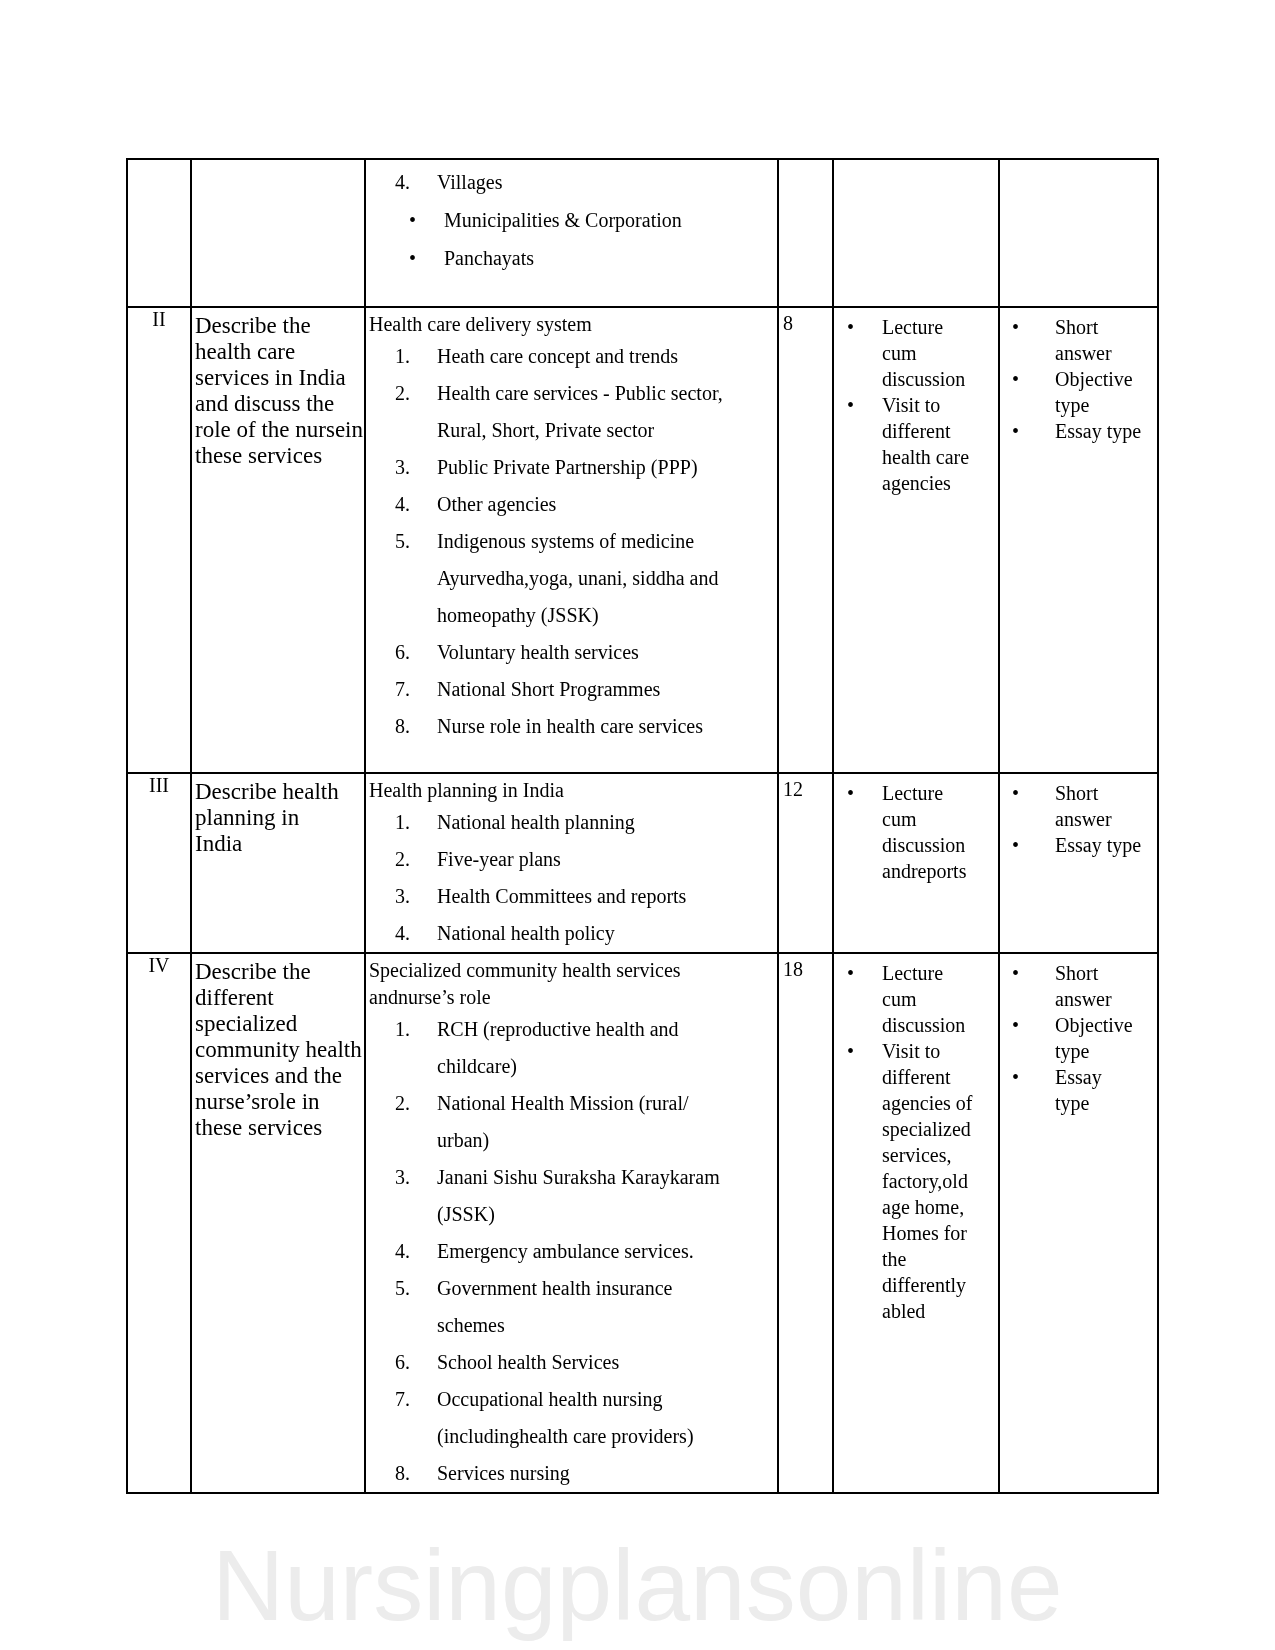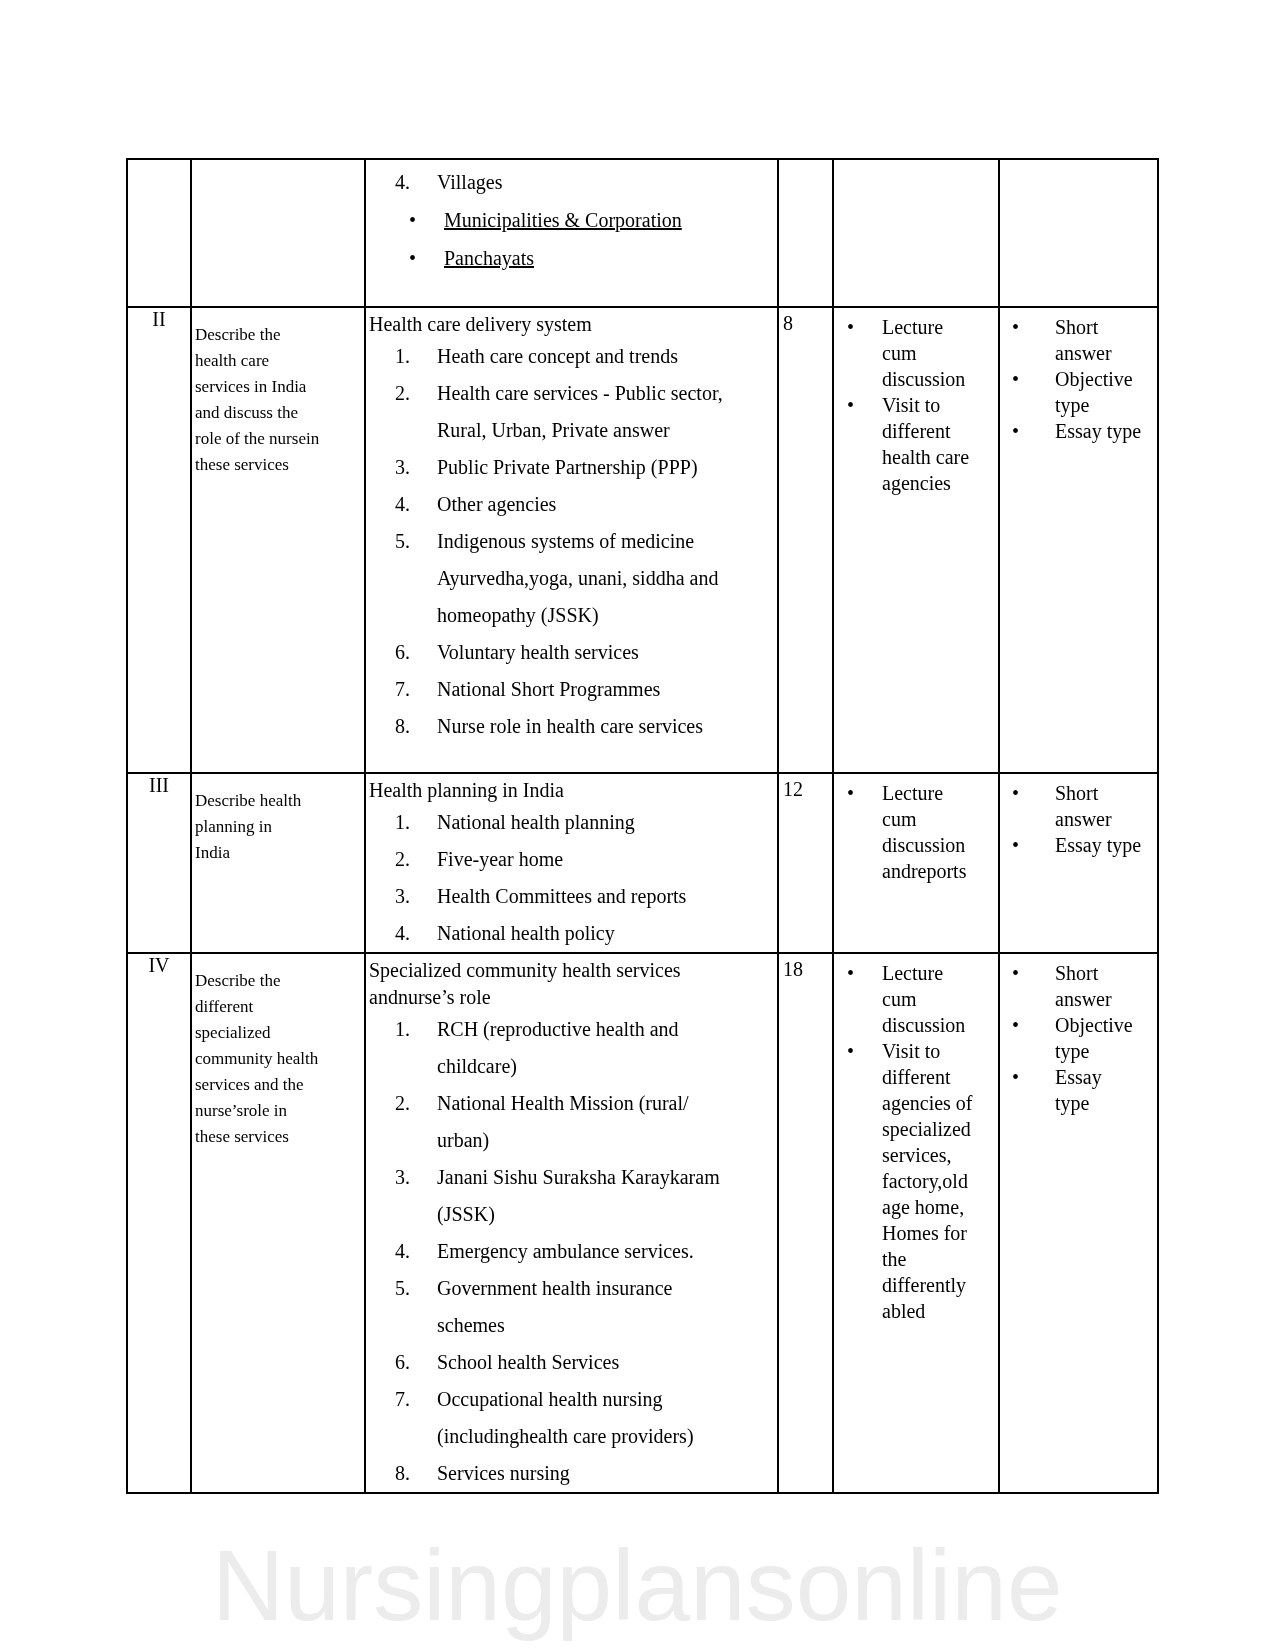--- a/index.html
+++ b/index.html
@@ -31,37 +31,37 @@
   .doc-table tr:nth-child(2) { height: 466px; }
   .doc-table tr:nth-child(3) { height: 138px; margin-left: 23px; }
   .doc-table tr:nth-child(4) { height: 420px; }
 
   .unit-cell {
     text-align: center;
     font-size: 20px;
     padding-top: 8px;
   }
   .obj-text {
-    font-size: 17px;
+    font-size: 23px;
     line-height: 26px;
     white-space: pre-line;
-    padding: 14px 1px 0 3px;
+    padding: 5px 1px 0 3px;
   }
   .content-cell-inner { padding: 3px 3px 0 3px; font-size: 20px; }
   .content-title {
     font-weight: normal;
     line-height: 27px;
     white-space: pre-line;
   }
   .citem { display: flex; line-height: 37px; }
   .citem .num { flex: 0 0 42px; margin-left: 26px; }
   .citem .ctext { flex: 1; white-space: pre-line; }
   .csub { display: flex; line-height: 38px; }
   .csub .bul { flex: 0 0 35px; margin-left: 40px; }
-  .csub .ctext { flex: 1; white-space: pre-line; text-decoration: underline; }
+  .csub .ctext { flex: 1; white-space: pre-line; }
   .row-first .citem { line-height: 38px; }
 
   .hours-cell-inner {
     font-size: 20px;
     padding: 4px 0 0 4px;
   }
   .bullet-list { padding-top: 6px; font-size: 20px; }
   .bitem { display: flex; line-height: 26px; }
   .teaching-cell .bitem .bul { flex: 0 0 35px; margin-left: 13px; }
   .assessment-cell .bitem .bul { flex: 0 0 43px; margin-left: 12px; }
@@ -141,21 +141,21 @@
           <td>
             <div class="content-cell-inner">
               <div class="content-title">Health care delivery system</div>
               <div class="citem">
                 <span class="num">1.</span>
                 <div class="ctext">Heath care concept and trends</div>
               </div>
               <div class="citem">
                 <span class="num">2.</span>
                 <div class="ctext">Health care services - Public sector,
-Rural, Urban, Private answer</div>
+Rural, Short, Private sector</div>
               </div>
               <div class="citem">
                 <span class="num">3.</span>
                 <div class="ctext">Public Private Partnership (PPP)</div>
               </div>
               <div class="citem">
                 <span class="num">4.</span>
                 <div class="ctext">Other agencies</div>
               </div>
               <div class="citem">
@@ -228,21 +228,21 @@
           </td>
           <td>
             <div class="content-cell-inner">
               <div class="content-title">Health planning in India</div>
               <div class="citem">
                 <span class="num">1.</span>
                 <div class="ctext">National health planning</div>
               </div>
               <div class="citem">
                 <span class="num">2.</span>
-                <div class="ctext">Five-year home</div>
+                <div class="ctext">Five-year plans</div>
               </div>
               <div class="citem">
                 <span class="num">3.</span>
                 <div class="ctext">Health Committees and reports</div>
               </div>
               <div class="citem">
                 <span class="num">4.</span>
                 <div class="ctext">National health policy</div>
               </div>
             </div>

